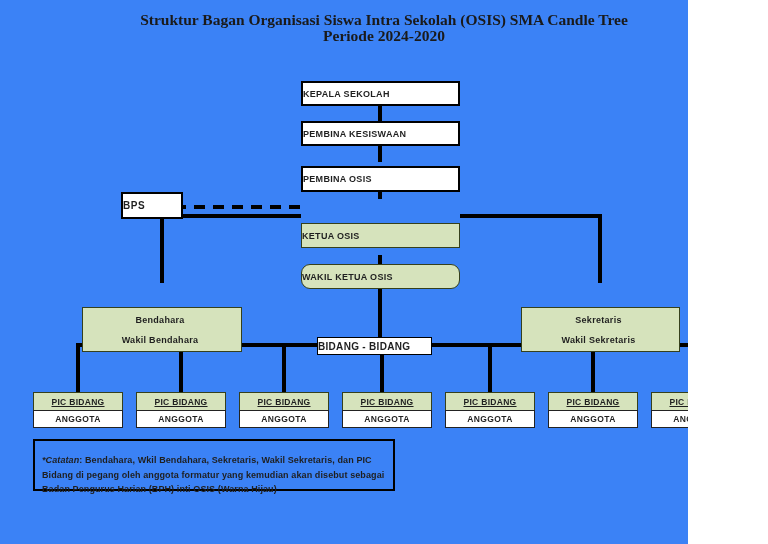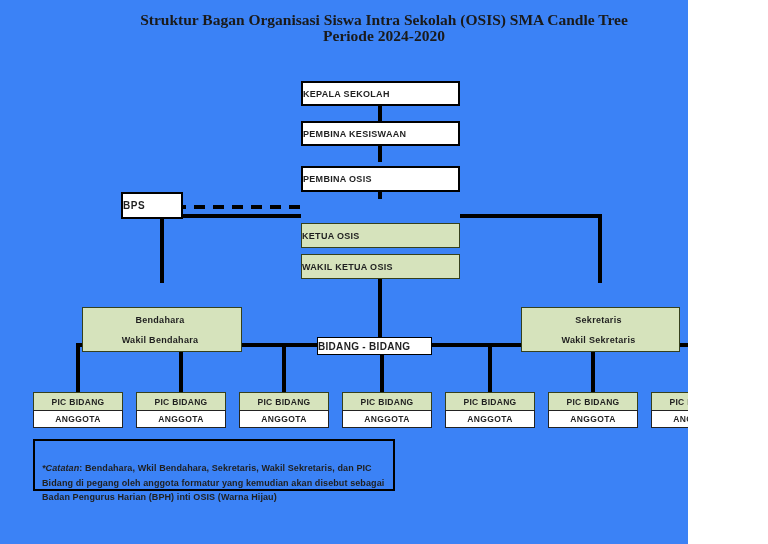--- a/index.html
+++ b/index.html
@@ -29,32 +29,32 @@
   .hline,.vline{position:absolute;background:#000000;z-index:1;}
   .dashline{
     position:absolute;height:4px;z-index:1;
     background:repeating-linear-gradient(90deg,#000 0 11px,transparent 11px 19px);
   }
   .col{position:absolute;z-index:3;}
   .col .pic{
     box-sizing:border-box;width:90px;height:19px;
     background:#d6e3bc;border:1.5px solid #35401c;
     display:flex;align-items:center;justify-content:center;
-    font-weight:bold;font-size:8.5px;letter-spacing:.3px;color:#1f1f1f;
+    font-weight:bold;font-size:8.5px;letter-spacing:.3px;color:#1f1f1f;text-decoration:underline;
   }
   .col .agg{
     box-sizing:border-box;width:90px;height:18px;margin-top:-1px;
     background:#ffffff;border:1.5px solid #222222;
     display:flex;align-items:center;justify-content:center;
     font-weight:bold;font-size:8.5px;letter-spacing:.4px;color:#1f1f1f;
   }
   .note{
     position:absolute;left:33px;top:439px;width:362px;height:52px;
     box-sizing:border-box;border:2px solid #000000;
-    padding:20px 7px;z-index:3;
+    padding:12px 7px;z-index:3;
     font-size:9px;font-weight:bold;line-height:14.5px;color:#1f1f1f;
     letter-spacing:.1px;
   }
   .note .it{font-style:italic;}
   .small-label{font-size:10px;}
   .bps-label{font-size:10px;letter-spacing:.5px;}
 </style>
 </head>
 <body>
 
@@ -101,21 +101,21 @@
   </div>
 
   <div class="box" style="left:75px;top:192px;width:62px;height:27px;margin-left:46px;">
     <span class="bps-label">BPS</span>
   </div>
 
   <div class="box green" style="left:301px;top:199px;width:159px;height:25px;">
     <span>KETUA OSIS</span>
   </div>
 
-  <div class="box green" style="left:301px;top:230px;width:159px;height:25px;">
+  <div class="box green" style="left:301px;top:240px;width:159px;height:25px;border-radius:9px;">
     <span>WAKIL KETUA OSIS</span>
   </div>
 
   <div class="box green two-line" style="left:82px;top:283px;width:160px;height:45px;">
     <span>Bendahara</span>
     <span>Wakil Bendahara</span>
   </div>
 
   <div class="box green two-line" style="left:521px;top:283px;width:159px;height:45px;">
     <span>Sekretaris</span>

